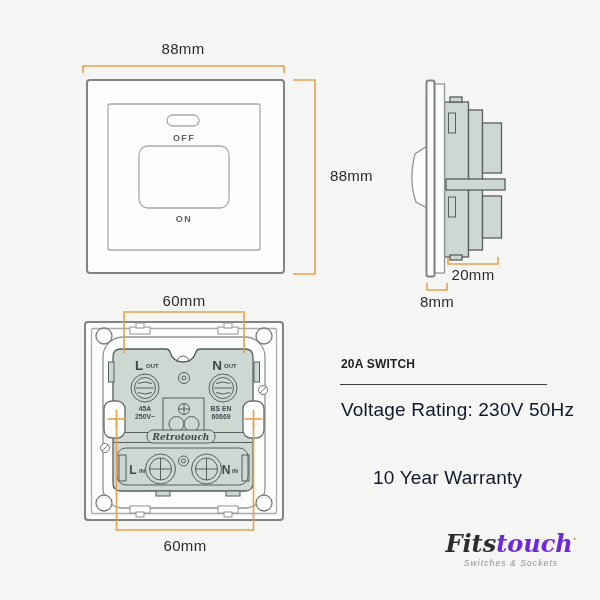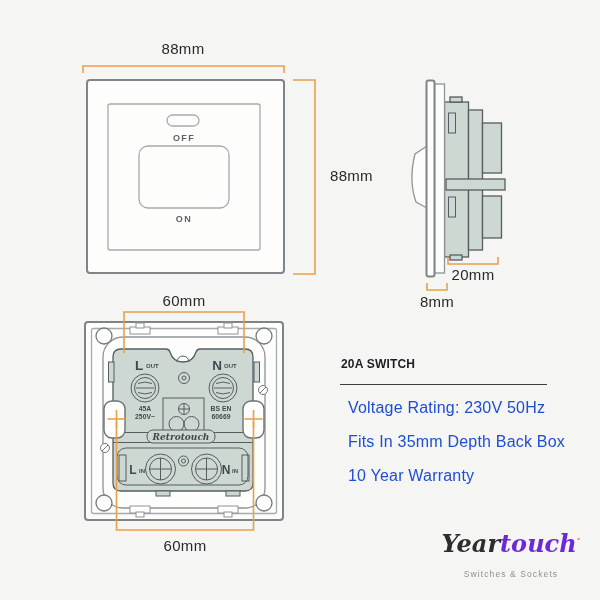--- a/index.html
+++ b/index.html
@@ -18,29 +18,29 @@
   .dim        {fill:none;stroke:#e8a14b;stroke-width:1.6;}
   .dimlabel   {font:400 15px "Liberation Sans",sans-serif;fill:#28292b;letter-spacing:.3px;}
   .onoff      {font:bold 9px "Liberation Sans",sans-serif;fill:#5c6266;letter-spacing:1.4px;}
   .mtxt       {font-family:"Liberation Sans",sans-serif;font-weight:bold;fill:#414950;}
   .stamp      {font:italic bold 9px "DejaVu Serif",serif;fill:#414950;}
 
   
   .spec-title{position:absolute;left:341px;top:357px;font-size:12px;font-weight:bold;
               letter-spacing:.2px;color:#1c1e20;}
   .spec-rule {position:absolute;left:340px;top:384px;width:207px;border-top:1.5px solid #3c4043;}
-  .spec-item {position:absolute;left:348px;font-size:16px;color:#1d4ed8;letter-spacing:.2px;}
-  .spec-item.i0{top:399px;} .spec-item.i1{top:433px;} .spec-item.i2{top:467px;}
+  .spec-item {position:absolute;left:341px;font-size:19px;color:#0f172a;letter-spacing:.2px;}
+  .spec-item.i0{top:399px;} .spec-item.i1{top:433px;} .spec-item.i2{top:467px;margin-left:32px;}
 
   
   .logo{position:absolute;left:431px;top:527px;width:160px;text-align:center;}
   .logo-script{font:italic bold 24px "DejaVu Serif",serif;line-height:26px;white-space:nowrap;}
   .logo-retro{color:#2d2d2f;} .logo-touch{color:#6d28d9;}
   .logo-mark{color:#e6862c;font-size:11px;vertical-align:super;}
-  .logo-tagline{font-size:8.5px;letter-spacing:1.1px;color:#8f9193;margin-top:12px;}
+  .logo-tagline{font-size:8.5px;letter-spacing:1.1px;color:#8f9193;margin-top:1px;font-style:italic;}
 </style>
 </head>
 <body>
 
 <div class="canvas">
 
 <svg width="600" height="600" viewBox="0 0 600 600">
 
   <g>
     <rect class="plate" x="87" y="80" width="197" height="193" rx="3"></rect>
@@ -197,21 +197,20 @@
     <path class="dim" d="M124,353 L124,312 L244,312 L244,353"></path>
     <text class="dimlabel" x="184" y="306" text-anchor="middle">60mm</text>
     <path class="dim" d="M116.5,421 L116.5,530 L253.5,530 L253.5,421"></path>
     <text class="dimlabel" x="185" y="551" text-anchor="middle">60mm</text>
   </g>
 </svg>
 
 <div class="spec-title">20A SWITCH</div>
 <div class="spec-rule"></div>
 <div class="spec-item i0">Voltage Rating: 230V 50Hz</div>
-<div class="spec-item i1">Fits In 35mm Depth Back Box</div>
 <div class="spec-item i2">10 Year Warranty</div>
 
 <div class="logo">
-  <div class="logo-script"><span class="logo-retro">Year</span><span class="logo-touch">touch</span><span class="logo-mark">·</span></div>
+  <div class="logo-script"><span class="logo-retro">Fits</span><span class="logo-touch">touch</span><span class="logo-mark">·</span></div>
   <div class="logo-tagline">Switches &amp; Sockets</div>
 </div>
 
 </div>
 
 </body></html>

